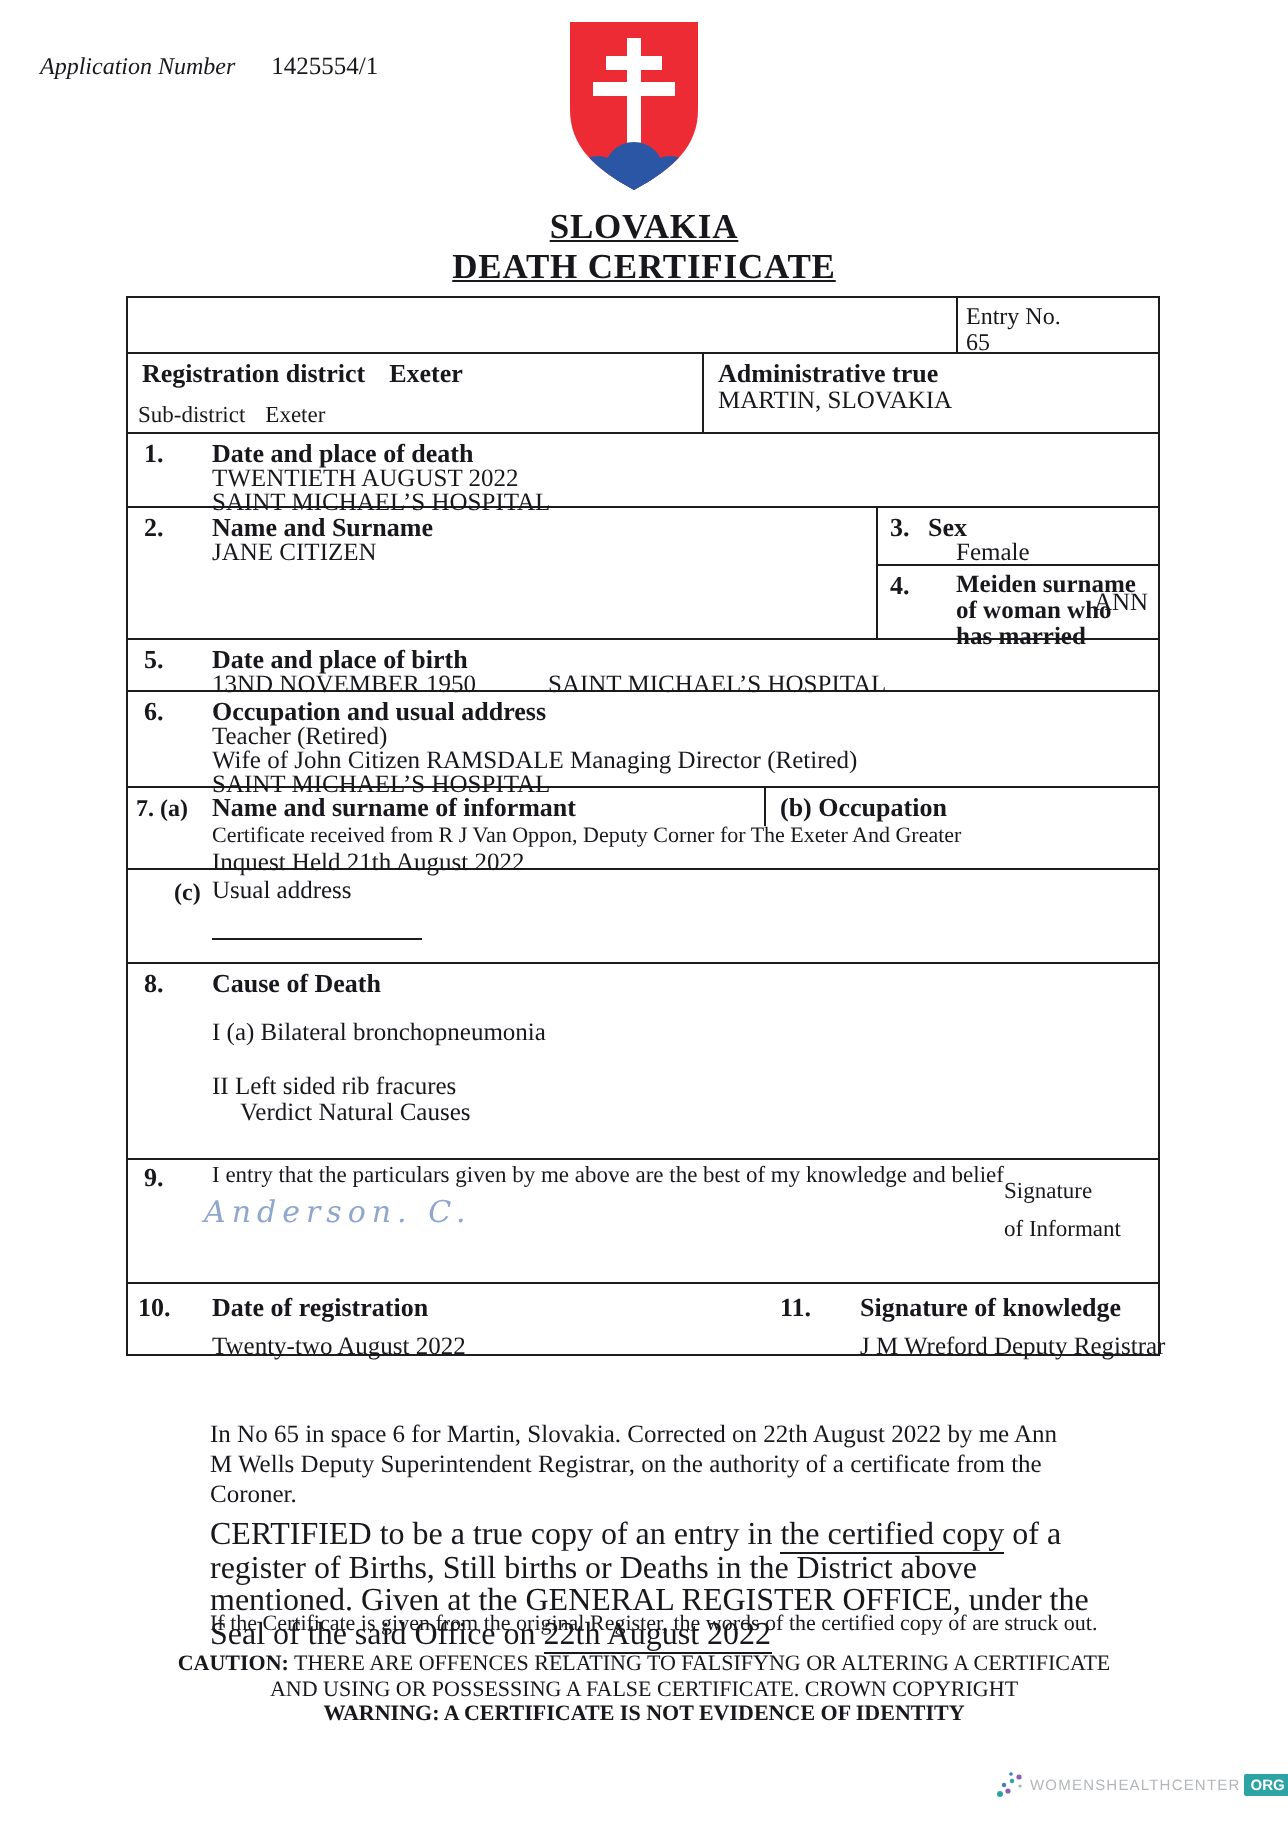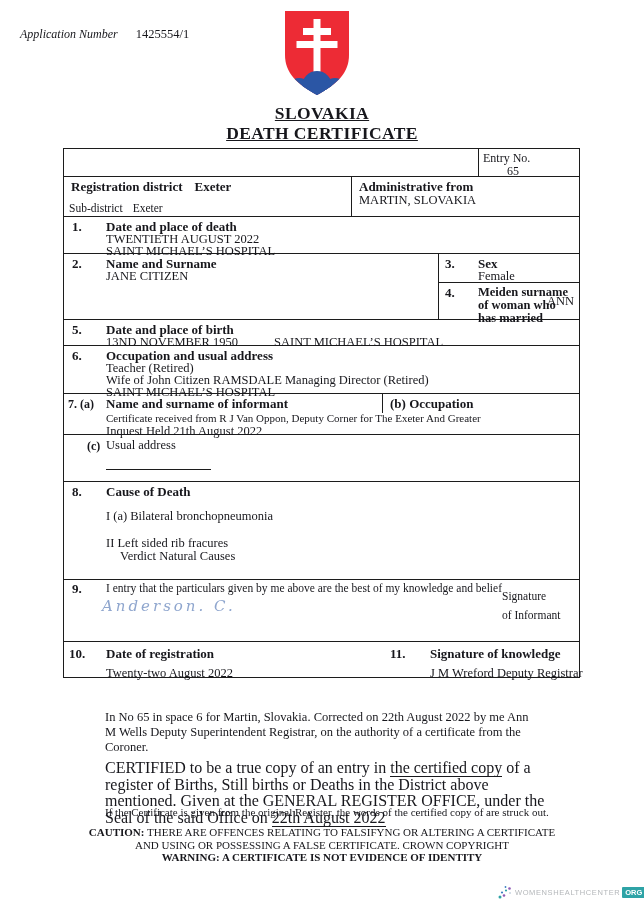--- a/index.html
+++ b/index.html
@@ -79,42 +79,42 @@
     <div class="hline" style="left:0;top:170px;width:515px;"></div>
     <div class="hline" style="left:0;top:196px;width:515px;"></div>
     <div class="hline" style="left:0;top:244px;width:515px;"></div>
     <div class="vline" style="left:318px;top:244px;height:20px;"></div>
     <div class="hline" style="left:0;top:285px;width:515px;"></div>
     <div class="hline" style="left:0;top:332px;width:515px;"></div>
     <div class="hline" style="left:0;top:430px;width:515px;"></div>
     <div class="hline" style="left:0;top:492px;width:515px;"></div>
 
     <div class="abs fs12" style="left:419px;top:2px;">Entry No.</div>
-    <div class="abs fs12" style="left:419px;top:15px;margin-left:24px;">65</div>
+    <div class="abs fs12" style="left:419px;top:15px;">65</div>
 
     <div class="abs fs13 b" style="left:7px;top:30px;">
       <span>Registration district</span><span style="margin-left:12px;">Exeter</span>
     </div>
     <div class="abs fs115" style="left:5px;top:53px;">
       <span>Sub-district</span><span style="margin-left:10px;">Exeter</span>
     </div>
-    <div class="abs fs13 b" style="left:295px;top:30px;">Administrative from</div>
+    <div class="abs fs13 b" style="left:295px;top:30px;">Administrative true</div>
     <div class="abs fs125" style="left:295px;top:44px;">MARTIN, SLOVAKIA</div>
 
     <div class="abs fs13 b" style="left:8px;top:70px;">1.</div>
     <div class="abs fs13 b" style="left:42px;top:70px;">Date and place of death</div>
     <div class="abs fs125" style="left:42px;top:83px;">TWENTIETH AUGUST 2022</div>
     <div class="abs fs125" style="left:42px;top:95px;">SAINT MICHAEL’S HOSPITAL</div>
 
     <div class="abs fs13 b" style="left:8px;top:107px;">2.</div>
     <div class="abs fs13 b" style="left:42px;top:107px;">Name and Surname</div>
     <div class="abs fs125" style="left:42px;top:120px;">JANE CITIZEN</div>
 
     <div class="abs fs13 b" style="left:381px;top:107px;">3.</div>
-    <div class="abs fs13 b" style="left:414px;top:107px;text-align:center;">Sex</div>
+    <div class="abs fs13 b" style="left:400px;top:107px;text-align:center;">Sex</div>
     <div class="abs fs125" style="left:414px;top:120px;">Female</div>
 
     <div class="abs fs13 b" style="left:381px;top:136px;">4.</div>
     <div class="abs fs125 b" style="left:414px;top:136px;">Meiden surname</div>
     <div class="abs fs125 b" style="left:414px;top:149px;">of woman who</div>
     <div class="abs fs125 b" style="left:414px;top:162px;">has married</div>
     <div class="abs fs125" style="left:483px;top:145px;">ANN</div>
 
     <div class="abs fs13 b" style="left:8px;top:173px;">5.</div>
     <div class="abs fs13 b" style="left:42px;top:173px;">Date and place of birth</div>

